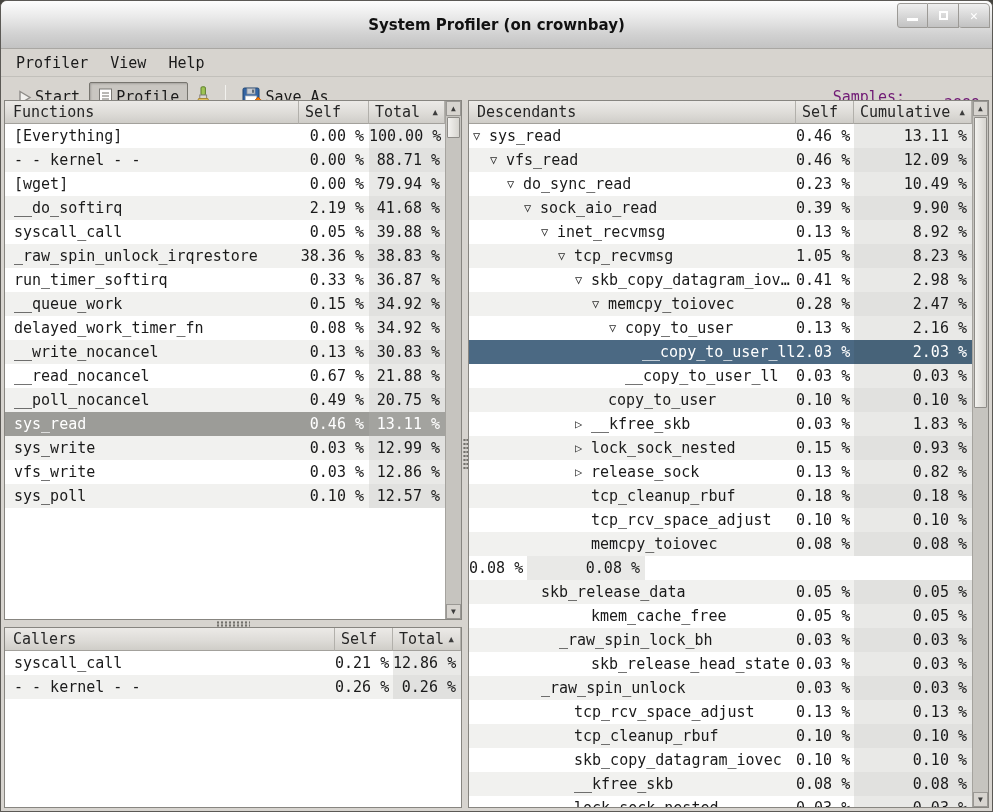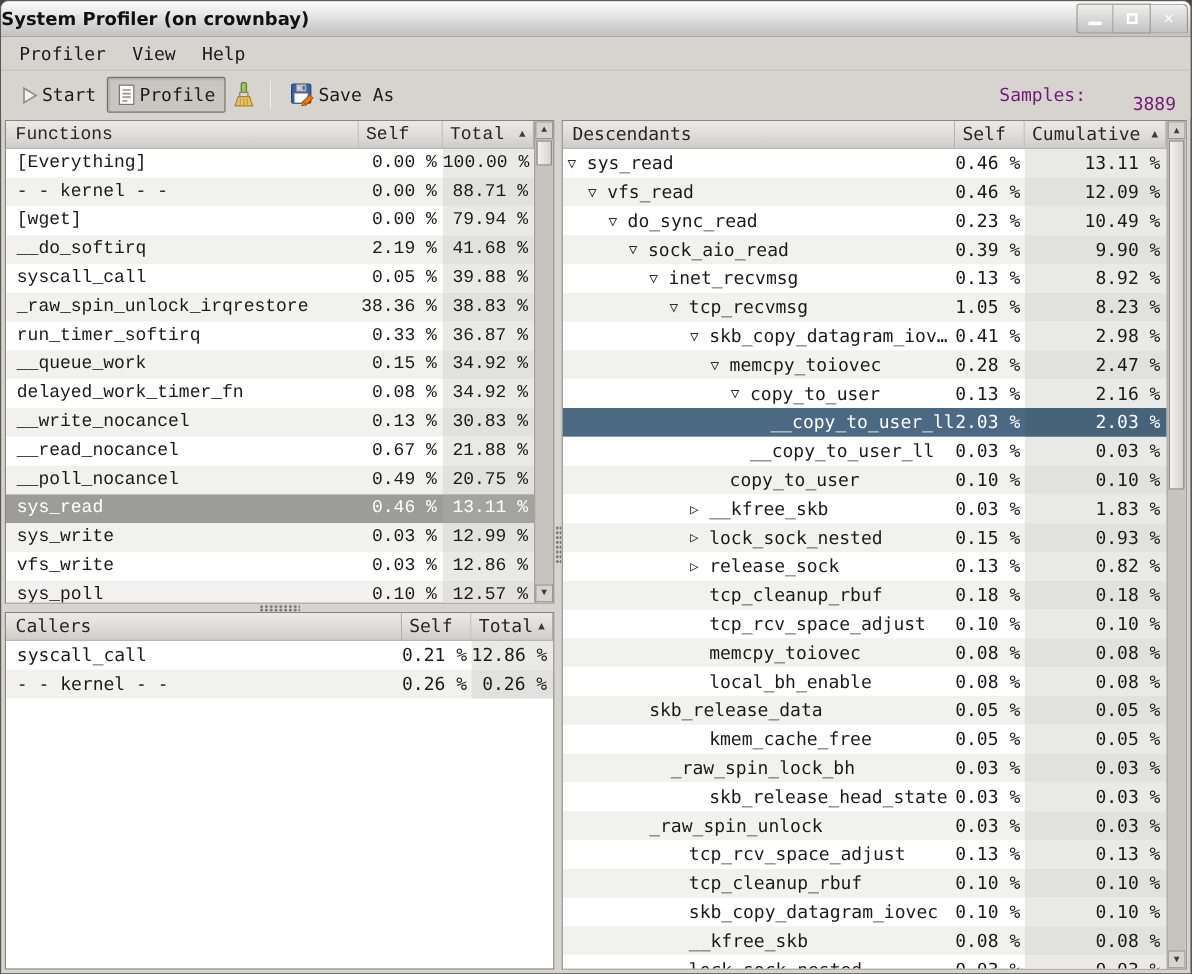--- a/index.html
+++ b/index.html
@@ -1,21 +1,21 @@
 <!DOCTYPE html>
 <html><head>
 <meta charset="utf-8">
 <style>
   html,body{margin:0;padding:0;width:993px;height:812px;overflow:hidden;background:#45443f;}
   *{box-sizing:border-box;}
   .window{position:relative;width:993px;height:812px;background:#d7d4cf;border:1px solid #5b5955;
     border-radius:7px 7px 0 0;font-family:"DejaVu Sans Mono","Liberation Mono",monospace;font-size:15px;color:#1a1a1a;}
   
-  .titlebar{height:30px;border-radius:6px 6px 0 0;background:linear-gradient(180deg,#fdfdfd 0%,#e9e9e9 35%,#d2d2d2 70%,#c3c3c3 100%);
-    border-bottom:1px solid #a9a7a3;display:flex;align-items:center;position:relative;}
+  .titlebar{height:48px;border-radius:6px 6px 0 0;background:linear-gradient(180deg,#fdfdfd 0%,#e9e9e9 35%,#d2d2d2 70%,#c3c3c3 100%);
+    border-bottom:1px solid #a9a7a3;display:flex;align-items:center;justify-content:center;position:relative;}
   .title{font-family:"DejaVu Sans","Liberation Sans",sans-serif;font-weight:bold;font-size:15px;color:#111;}
   .winbtns{position:absolute;right:2px;top:2px;display:flex;height:25px;}
   .winbtn{width:31px;height:25px;background:linear-gradient(180deg,#efefef,#c2c2c2);border:1px solid #9c9a96;border-left:none;
     display:flex;align-items:center;justify-content:center;color:#ffffff;font-size:13px;font-weight:bold;}
   .winbtn:first-child{border-left:1px solid #9c9a96;border-radius:3px 0 0 3px;}
   .winbtn:last-child{border-radius:0 5px 0 3px;}
   .glyph-min{width:11px;height:3px;background:#fff;margin-top:8px;}
   .glyph-max{width:9px;height:9px;border:2px solid #fff;}
   
   .menubar{height:28px;display:flex;align-items:center;padding-left:4px;background:#d7d4cf;border-bottom:1px solid #c2c0bb;}
@@ -29,21 +29,21 @@
   .samples .val{display:inline-block;width:75px;text-align:right;margin-right:4px;margin-top:16px;}
   
   .main{position:absolute;left:3px;right:3px;top:99px;bottom:3px;display:flex;}
   .leftcol{width:458px;display:flex;flex-direction:column;}
   .vsplit{width:6px;display:flex;align-items:center;justify-content:center;}
   .hsplit{height:7px;display:flex;align-items:center;justify-content:center;}
   .vgrip{width:5px;height:32px;background-image:radial-gradient(circle,#74726d 1px,transparent 1.3px);background-size:3px 4px;}
   .hgrip{width:34px;height:6px;background-image:radial-gradient(circle,#74726d 1px,transparent 1.3px);background-size:4px 3px;}
   .rightcol{flex:1;}
   .pane{border:1px solid #878580;background:#fff;display:flex;flex-direction:row;overflow:hidden;height:100%;}
-  .pane-fn{height:403px;font-family:Liberation Mono, monospace;}
+  .pane-fn{height:520px;}
   .pane-cl{flex:1;}
   .tablewrap{flex:1;display:flex;flex-direction:column;overflow:hidden;}
   
   .phead{display:flex;height:23px;flex:none;}
   .hcell{background:linear-gradient(180deg,#eceae7 0%,#dedcd8 55%,#cfcdc8 100%);border-right:1px solid #b2b0ab;
     border-bottom:1px solid #a3a19c;display:flex;align-items:center;padding:0 6px;font-size:15px;color:#26262 6;}
   .hcell{color:#262626;}
   .hname{flex:1;padding-left:8px;}
   .hsort{justify-content:space-between;}
   .sortarrow{font-size:9px;color:#3d3d3d;margin-left:4px;}
@@ -459,24 +459,20 @@
               </div>
               <div class="trow alt">
                 <div class="cell name" style="padding-left: 106px;">
                   <span class="expander"></span>
                   <span>memcpy_toiovec</span>
                 </div>
                 <div class="cell num c-self">0.08 %</div>
                 <div class="cell num c-total sorted">0.08 %</div>
               </div>
               <div class="trow">
-                <div class="cell name" style="padding-left: 106px;">
-                  <span class="expander"></span>
-                  <span>local_bh_enable</span>
-                </div>
                 <div class="cell num c-self">0.08 %</div>
                 <div class="cell num c-total sorted">0.08 %</div>
               </div>
               <div class="trow alt">
                 <div class="cell name" style="padding-left: 56px;">
                   <span class="expander"></span>
                   <span>skb_release_data</span>
                 </div>
                 <div class="cell num c-self">0.05 %</div>
                 <div class="cell num c-total sorted">0.05 %</div>

